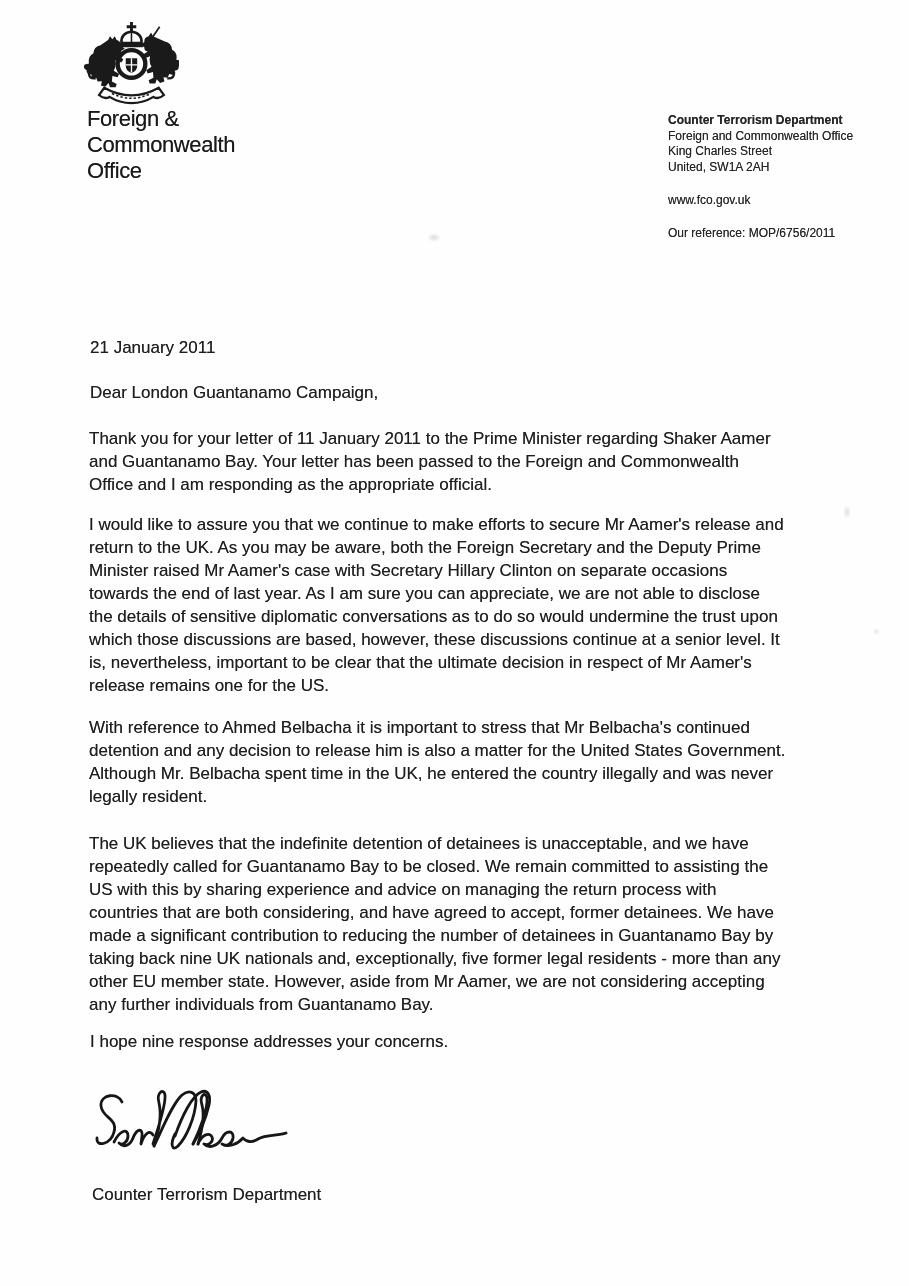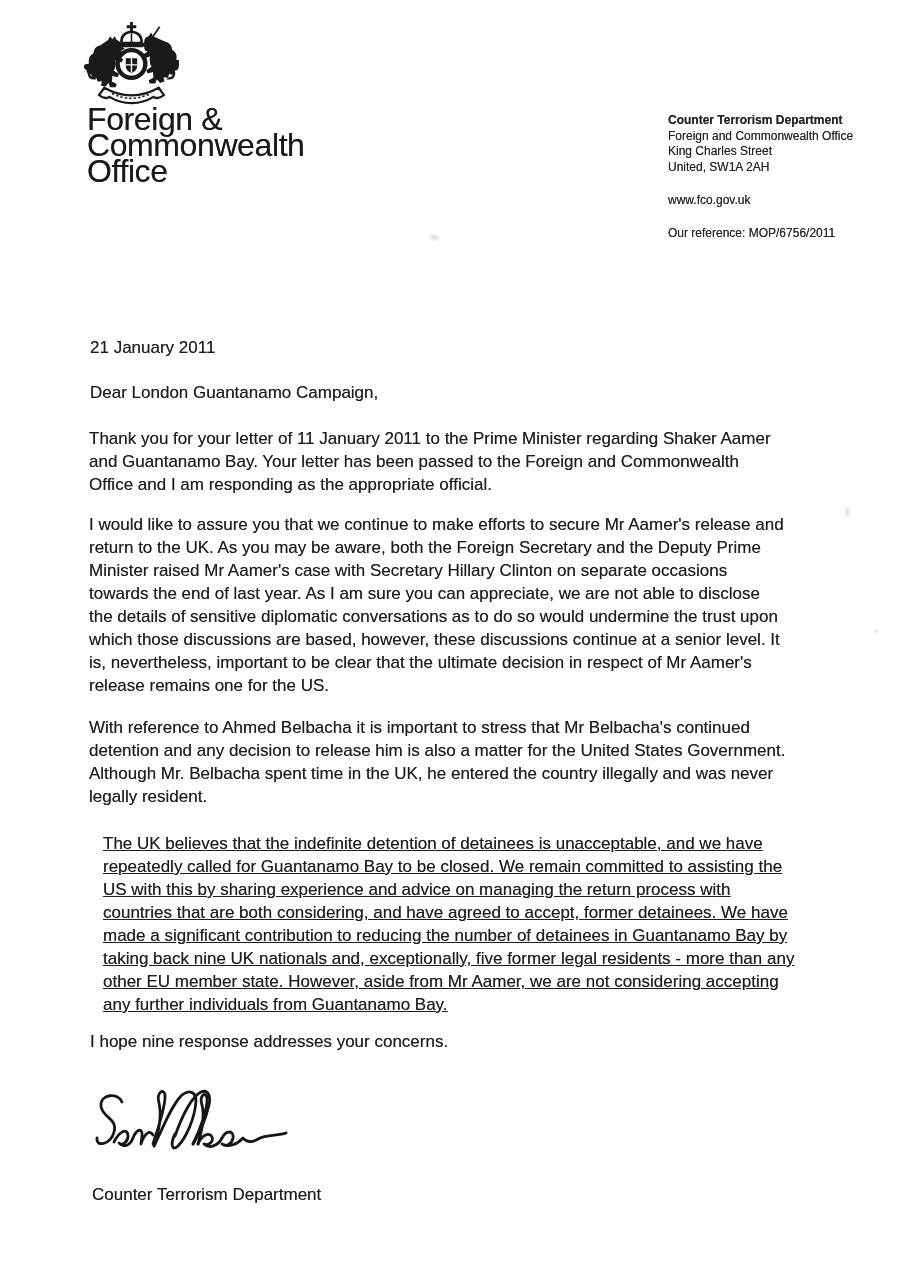--- a/index.html
+++ b/index.html
@@ -4,37 +4,37 @@
 <style>
   html,body{margin:0;padding:0;background:#ffffff;}
   .page{
     position:relative;width:909px;height:1286px;background:#fefefe;
     font-family:"Liberation Sans", sans-serif;color:#1d1d1d;overflow:hidden;
   }
   .abs{position:absolute;}
   .soft{text-shadow:0 0 0.45px rgba(25,25,25,0.65);}
   
   .wordmark{
-    left:87px;top:106px;font-size:32px;line-height:26px;letter-spacing:-0.4px;
+    left:87px;top:106px;font-size:22px;line-height:26px;letter-spacing:-0.4px;
     color:#191919;white-space:pre-line;font-weight:400;
   }
   .campaign{left:89px;top:201px;font-size:17px;color:#1b1b1b;}
   
   .dept-block{left:668px;top:113px;font-size:12px;line-height:15.5px;color:#242424;width:230px;}
   .dept-block .dept-name{font-weight:bold;}
   .website{left:668px;top:193px;font-size:12px;color:#242424;}
   .reference{left:668px;top:226px;font-size:12px;color:#242424;}
   
   .body-text{font-size:17px;line-height:23px;white-space:pre-line;color:#1e1e1e;width:795px;}
   .date{left:90px;top:336px;}
   .salutation{left:90px;top:381px;}
   .p1{left:89px;top:427px;}
   .p2{left:89px;top:513px;}
   .p3{left:89px;top:716px;}
-  .p4{left:103px;top:832px;text-decoration:underline;}
+  .p4{left:89px;top:832px;}
   .p5{left:90px;top:1030px;}
   .closing{left:90px;top:1073px;}
   .signer-name{left:92px;top:1161px;}
   .signer-title{left:92px;top:1183px;}
   .signature{left:88px;top:1086px;}
   .crest{left:83px;top:21px;}
   .artifact{position:absolute;pointer-events:none;}
 </style>
 </head>
 <body>

